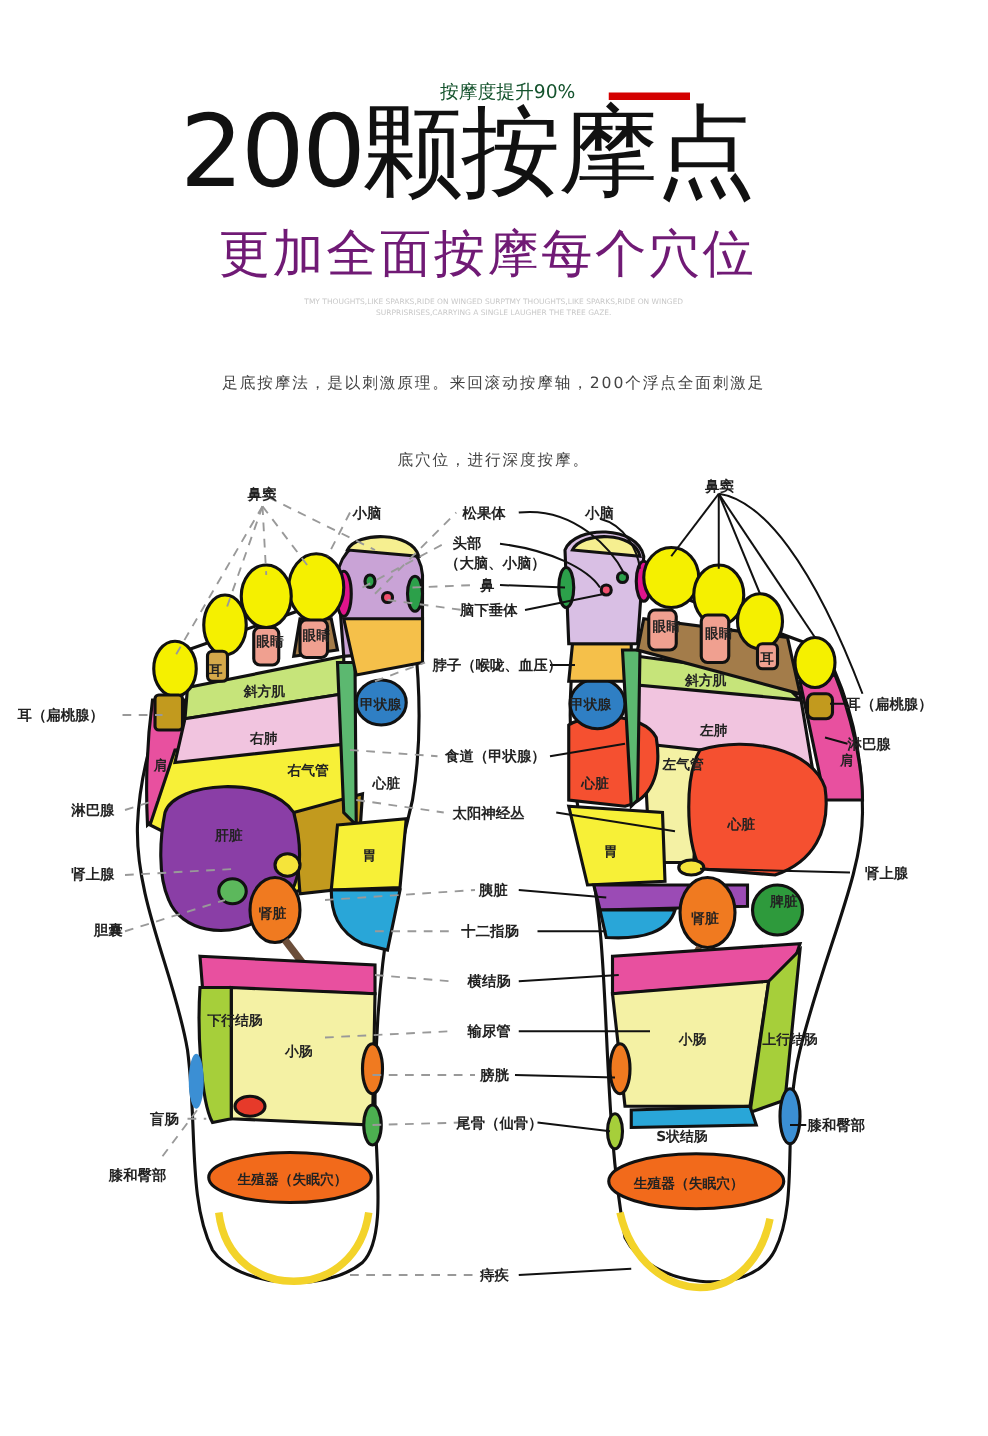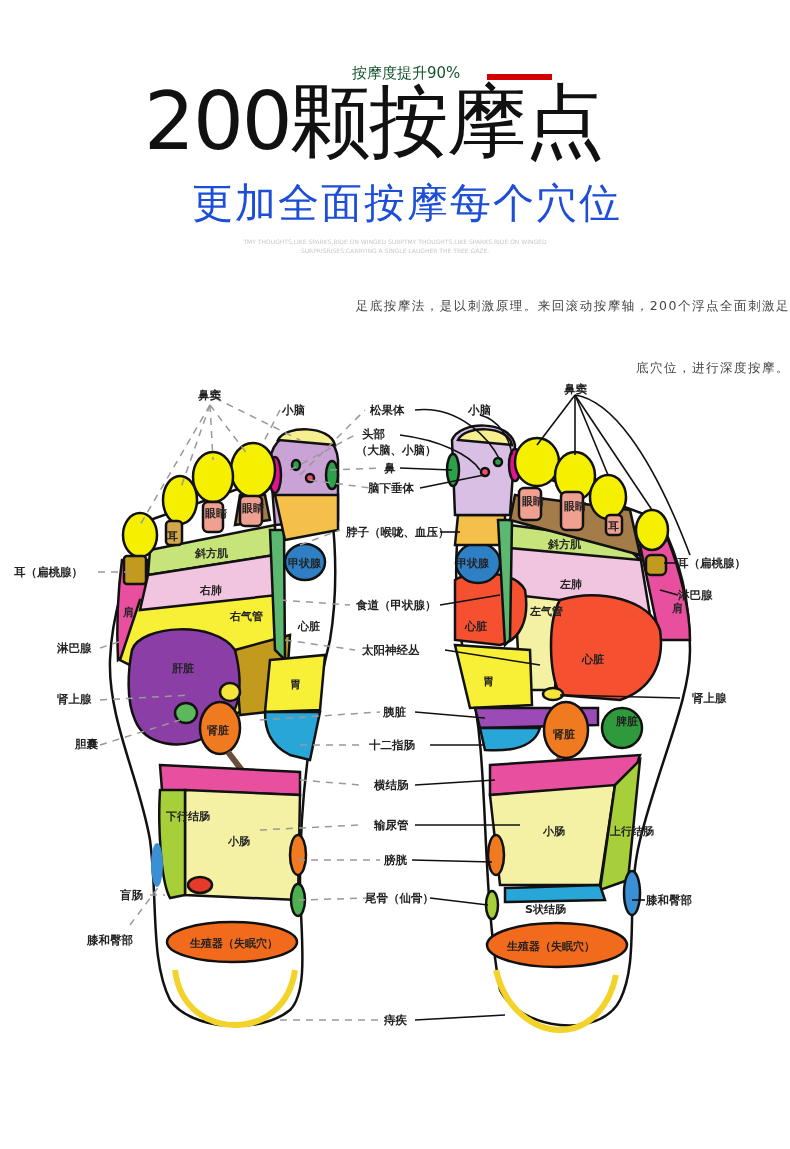--- a/index.html
+++ b/index.html
@@ -2,25 +2,25 @@
 <html><head>
 <meta charset="utf-8">
 <style>
   * { margin:0; padding:0; box-sizing:border-box; }
   html, body { width:790px; height:1149px; background:#ffffff; overflow:hidden; }
   body { position:relative; font-family:"DejaVu Sans", "Liberation Sans", sans-serif; color:#222; }
   .abs { position:absolute; }
   #tagline { left:352px; top:64px; font-size:15px; color:#14532d; letter-spacing:0px; white-space:nowrap; }
   #redbar { left:487px; top:74px; width:65px; height:6px; background:#d40000; }
   #title { left:144px; top:82px; font-size:80px; color:#111; font-weight:normal; letter-spacing:-2px; white-space:nowrap; line-height:1; font-family:"DejaVu Sans", sans-serif; }
-  #subtitle { left:192px; top:183px; font-size:41px; color:#1d4ed8; font-weight:200; letter-spacing:2px; white-space:nowrap; line-height:1; }
+  #subtitle { left:175px; top:183px; font-size:41px; color:#701a75; font-weight:200; letter-spacing:2px; white-space:nowrap; line-height:1; }
   .eng { font-size:6px; color:#c8c8c8; white-space:nowrap; text-align:center; width:790px; left:0; }
   #eng1 { top:238px; }
   #eng2 { top:247px; }
-  .desc { font-size:12.5px; color:#444; text-align:right; width:790px; left:0; letter-spacing:1.5px; white-space:nowrap; }
+  .desc { font-size:12.5px; color:#444; text-align:center; width:790px; left:0; letter-spacing:1.5px; white-space:nowrap; }
   #desc1 { top:298px; }
   #desc2 { top:336px;margin-top:24px; }
   svg#diagram { position:absolute; left:0; top:370px; }
   .lbl { font-family:"DejaVu Sans", sans-serif; font-size:11.5px; font-weight:bold; fill:#222; }
   .inlbl { font-family:"DejaVu Sans", sans-serif; font-size:11px; font-weight:bold; fill:#222; }
 </style>
 </head>
 <body>
 
 <div id="tagline" class="abs">按摩度提升90%</div>

